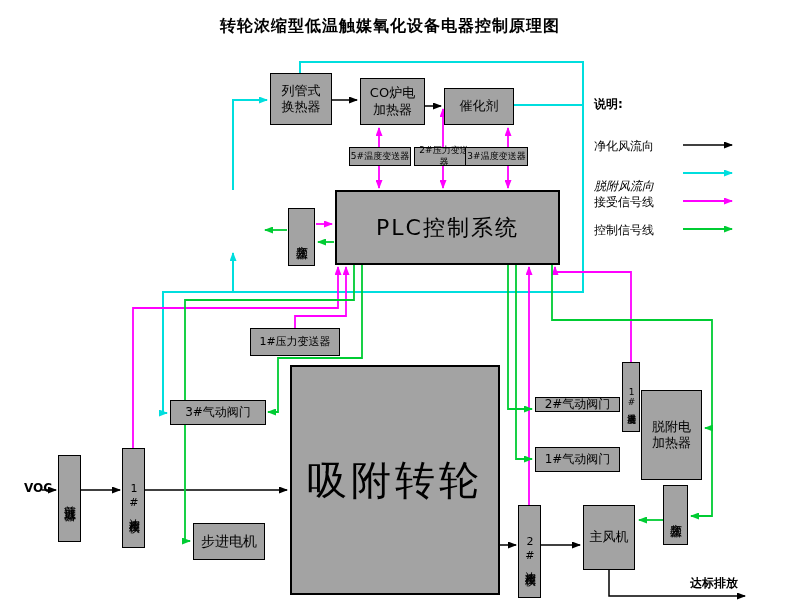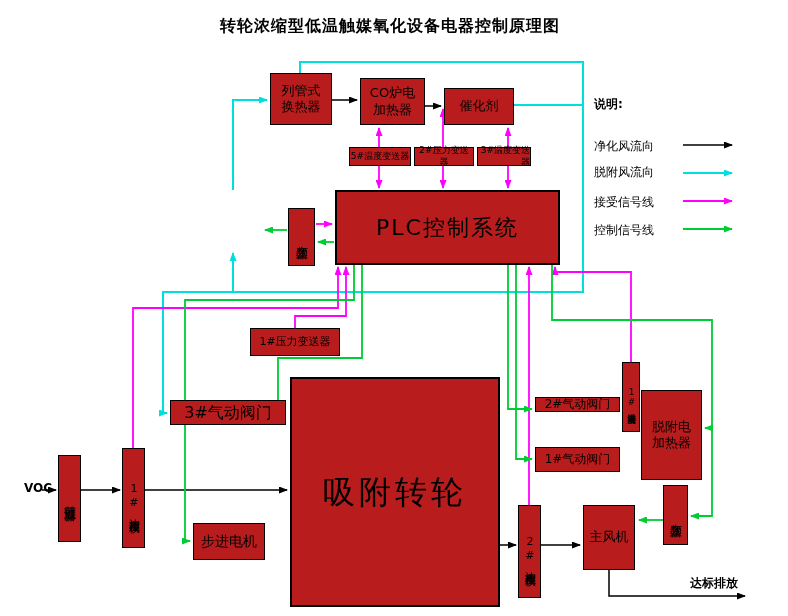--- a/index.html
+++ b/index.html
@@ -1,57 +1,57 @@
 <!DOCTYPE html>
 <html><head>
 <meta charset="utf-8">
 <style>
   html,body{margin:0;padding:0;background:#fff;}
   #canvas{position:relative;width:788px;height:616px;background:#fff;overflow:hidden;
           font-family:"DejaVu Sans",sans-serif;color:#000;}
   #wires{position:absolute;left:0;top:0;z-index:1;}
-  .box{position:absolute;background:#b91c1c;border:1.5px solid #000;box-sizing:border-box;
+  .box{position:absolute;background:#a3a3a3;border:1.5px solid #000;box-sizing:border-box;
        display:flex;align-items:center;justify-content:center;text-align:center;
        white-space:pre-line;font-size:13px;line-height:1.25;z-index:2;}
   .sbox{font-size:9px;border-width:1px;}
   .vbox{writing-mode:vertical-rl;text-orientation:upright;letter-spacing:1px;}
   .lab{position:absolute;z-index:2;font-weight:bold;font-size:12px;}
   #t-title{position:absolute;left:0;top:16px;width:780px;text-align:center;
            font-size:16px;font-weight:bold;z-index:2;letter-spacing:1px;}
   
   #box-hx{left:270px;top:73px;width:62px;height:52px;}
   #box-co{left:360px;top:78px;width:65px;height:47px;}
   #box-cat{left:444px;top:88px;width:70px;height:37px;}
   #box-t2{left:349px;top:147px;width:62px;height:19px;}
   #box-p2{left:414px;top:147px;width:60px;height:19px;}
-  #box-t3{left:477px;top:147px;width:54px;height:19px;text-align:right;}
+  #box-t3{left:465px;top:147px;width:63px;height:19px;text-align:right;}
   #box-plc{left:335px;top:190px;width:225px;height:75px;font-size:22px;letter-spacing:2px;border-width:2px;}
   #box-dfan{left:205px;top:190px;width:57px;height:60px;}
   #box-vfdl{left:288px;top:208px;width:27px;height:58px;font-size:12px;}
   #box-p1{left:250px;top:328px;width:90px;height:28px;font-size:11px;}
-  #box-v3{left:170px;top:400px;width:116px;height:25px;font-size:16px;}
-  #box-wheel{left:290px;top:365px;width:210px;height:230px;font-size:32px;letter-spacing:4px;border-width:2px;margin-top:12px;}
+  #box-v3{left:170px;top:400px;width:96px;height:25px;font-size:12px;}
+  #box-wheel{left:290px;top:365px;width:210px;height:230px;font-size:40px;letter-spacing:4px;border-width:2px;}
   #box-v2{left:535px;top:397px;width:85px;height:15px;font-size:12px;}
   #box-v1{left:535px;top:447px;width:85px;height:25px;font-size:12px;}
   #box-t1{left:622px;top:362px;width:18px;height:70px;font-size:9px;letter-spacing:0;}
   #box-dheat{left:641px;top:390px;width:61px;height:90px;}
   #box-pf{left:58px;top:455px;width:23px;height:87px;font-size:12px;}
   #box-d1{left:122px;top:448px;width:23px;height:100px;font-size:11px;}
   #box-step{left:193px;top:523px;width:72px;height:37px;font-size:14px;}
   #box-d2{left:518px;top:505px;width:23px;height:93px;font-size:11px;}
   #box-mfan{left:583px;top:505px;width:52px;height:65px;}
   #box-vfdr{left:663px;top:485px;width:25px;height:60px;font-size:12px;}
   
   #lab-voc{left:24px;top:481px;}
   #lab-out{left:690px;top:575px;}
   
   .legend-text{position:absolute;z-index:2;font-size:12px;}
   #lg-head{left:594px;top:96px;font-weight:bold;}
   #lg-0{left:594px;top:138px;}
-  #lg-1{left:594px;top:164px;}
+  #lg-1{left:594px;top:178px;font-style:italic;}
   #lg-2{left:594px;top:194px;}
   #lg-3{left:594px;top:222px;}
 </style>
 </head>
 <body>
 
 <div id="canvas">
 
   <svg id="wires" width="788" height="616" viewBox="0 0 788 616">
     <defs>

